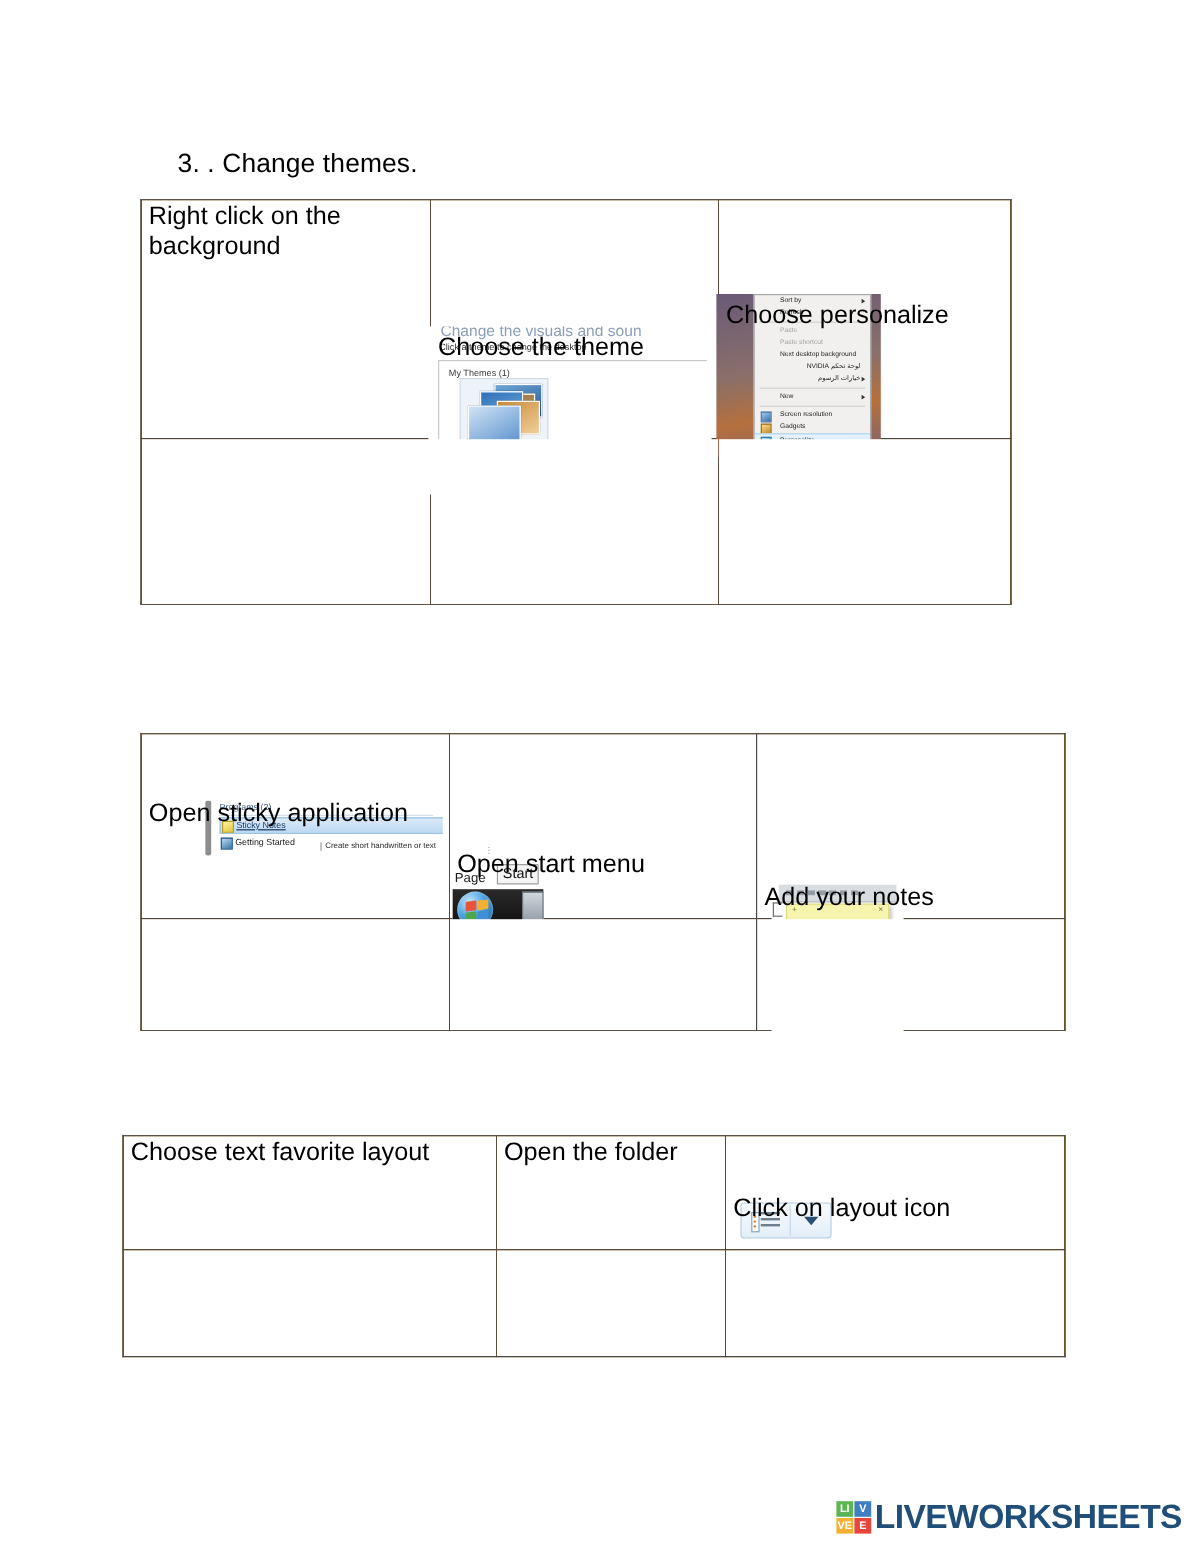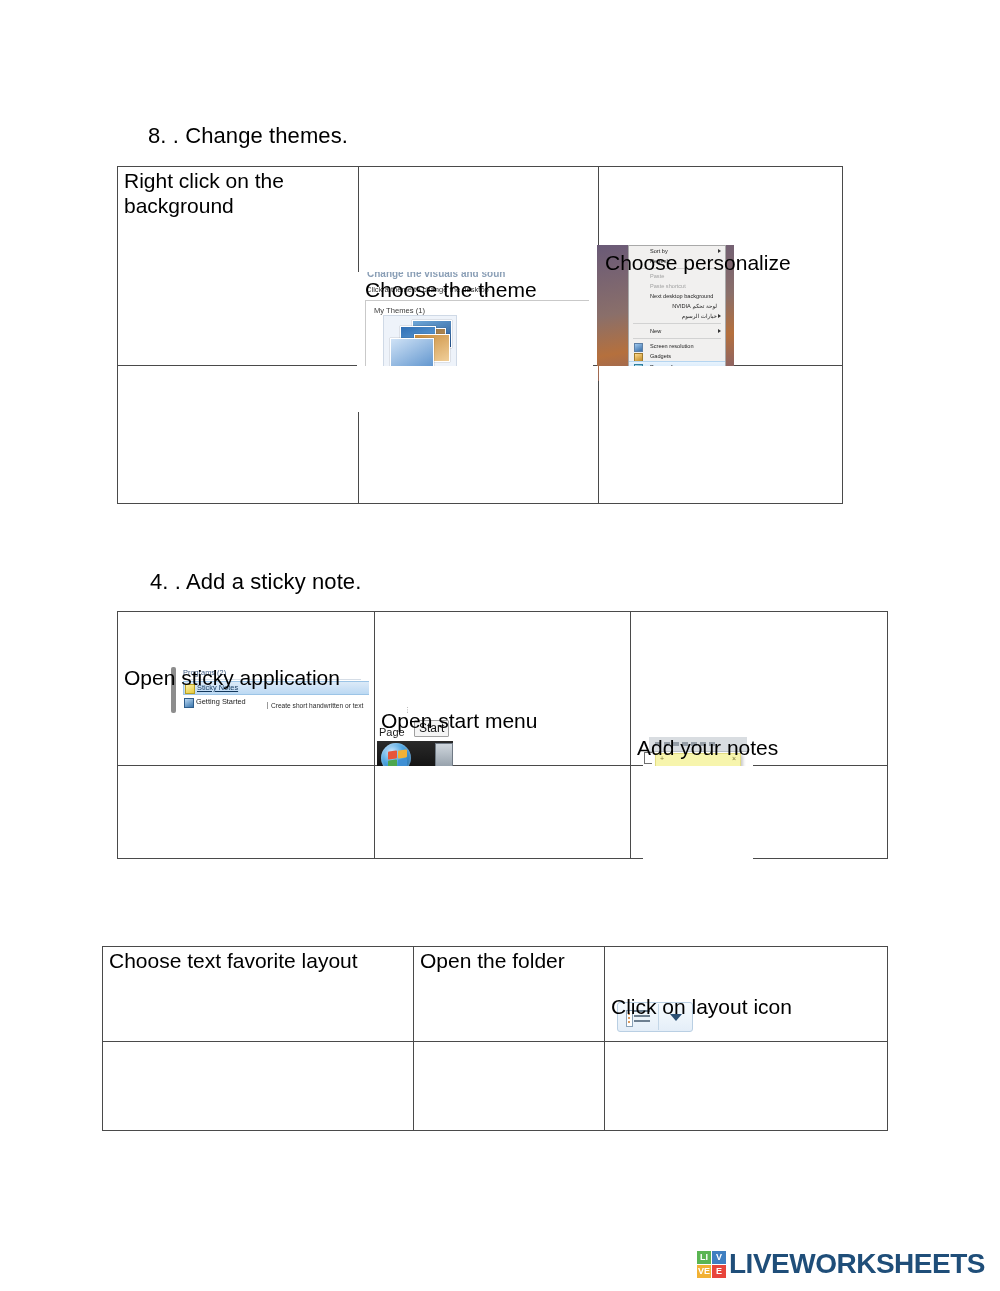--- a/index.html
+++ b/index.html
@@ -84,23 +84,22 @@
   .shot { position: absolute; overflow: hidden; }
 
   
   #themes-shot {
     left: -2px; top: -4px;
     width: 236px; height: 140px;
     background: #ffffff;
   }
   #themes-shot .clipped-title {
     position: absolute; left: 10px; top: -4px;
-    font-size: 10px; color: #2a4f7a; white-space: nowrap;
+    font-size: 13px; color: #2a4f7a; white-space: nowrap;
     opacity: .55;
-    font-weight: bold;
   }
   #themes-shot .subtitle {
     position: absolute; left: 9px; top: 13px;
     font-size: 7.6px; color: #2f2f2f; white-space: nowrap;
   }
   #themes-shot .grouprule {
     position: absolute; left: 8px; top: 28px; width: 224px; height: 1px;
     background: #c9c9c9;
   }
   #themes-shot .group-label {
@@ -341,21 +340,21 @@
   }
   #lw-wordmark {
     font-size: 28px; font-weight: bold; letter-spacing: -0.5px;
   }
 </style>
 </head>
 <body>
 
 <div class="page">
 
-  <div class="section-heading" id="heading-3">8. . Change themes.</div>
+  <div class="section-heading" id="heading-3">3. . Change themes.</div>
 
   <table class="wtable" id="table-themes">
     <tbody>
         <tr class="row-top">
       <td class="col-a">
         <div class="cell-inner">
           <span class="cell-label">Right click on the background</span>
         </div>
       </td>
       <td class="col-b">
@@ -433,21 +432,20 @@
       </td>
     </tr>
     <tr class="row-bottom">
       <td class="col-a"></td>
       <td class="col-b"></td>
       <td class="col-c"></td>
     </tr>
   </tbody>
     </table>
 
-  <div class="section-heading" id="heading-4">4. . Add a sticky note.</div>
 
   <table class="wtable" id="table-sticky">
     <tbody>
         <tr class="row-top">
       <td class="col-a">
         <div class="cell-inner">
 
           <div class="shot" id="search-shot">
             <div class="scrollbar"></div>
             <div class="grp">Programs (2)</div>

